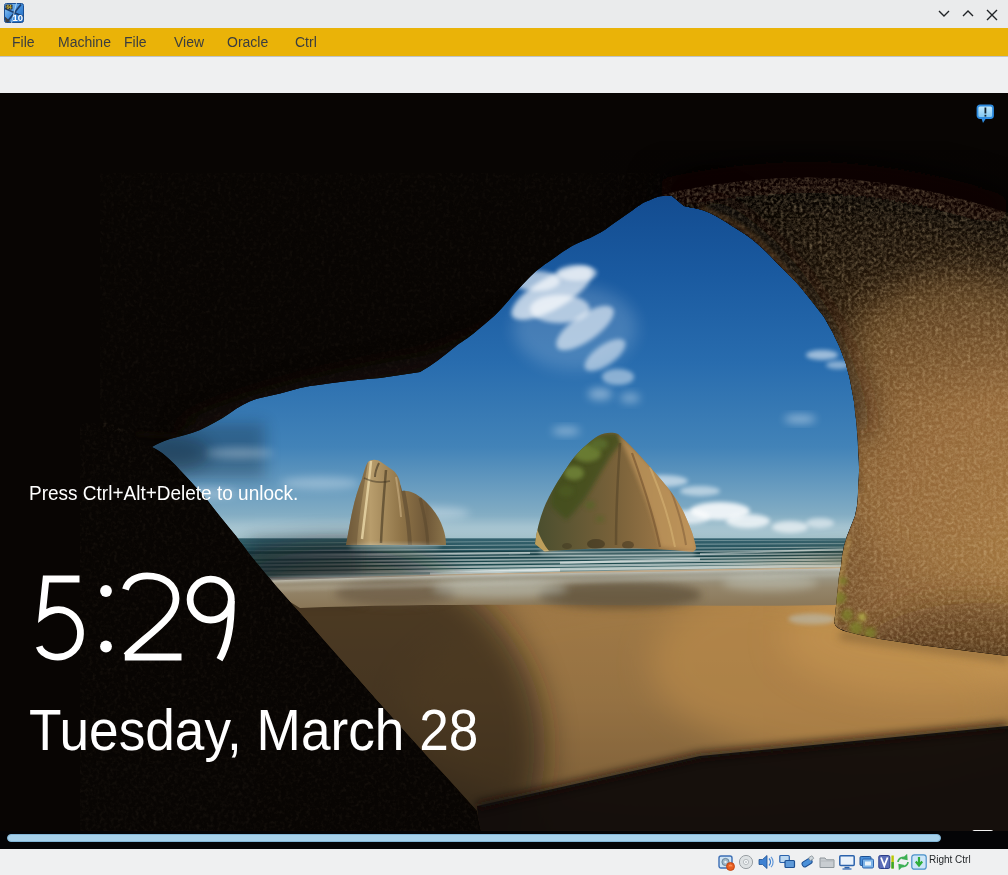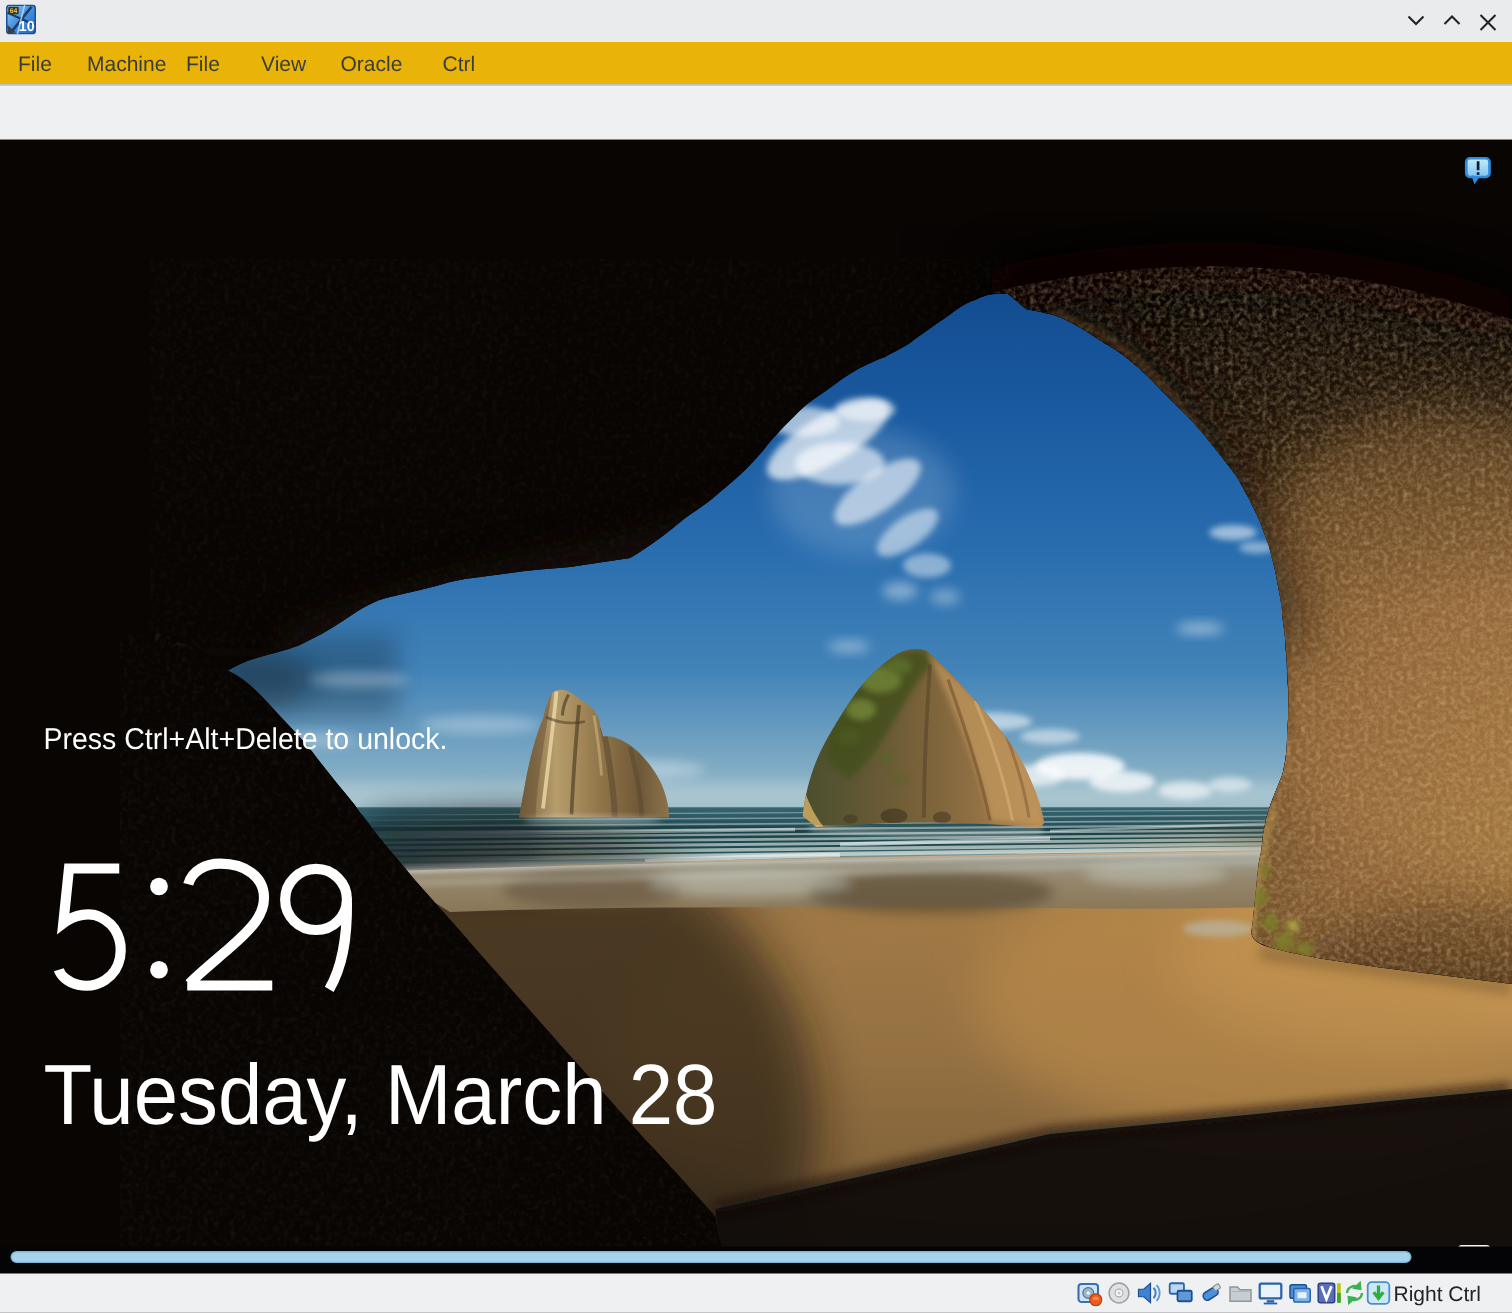--- a/index.html
+++ b/index.html
@@ -5,21 +5,21 @@
 #titlebar{position:absolute;left:0;top:0;width:1008px;height:28px;background:#eaebec;}
 #title{position:absolute;left:0;top:6px;width:1008px;text-align:center;font-size:14px;color:#232629;}
 #vmicon{position:absolute;left:4px;top:3px;}
 #winbtns{position:absolute;right:6px;top:6px;}
 #menubar{position:absolute;left:0;top:28px;width:1008px;height:29px;background:#eab308;border-bottom:1px solid #c0c3c5;box-sizing:border-box;font-size:14px;color:#3a3d40;}
 .mi{position:absolute;top:6px;}
 #screen{position:absolute;left:0;top:57px;width:1008px;height:774px;background:#a16207;overflow:hidden;margin-top:36px;}
 #scrollstrip{position:absolute;left:0;top:831px;width:1008px;height:18px;background:#040406;}
 #thumb{position:absolute;left:7px;top:3px;width:934px;height:8px;background:#a7d2ec;border:1px solid #82b6d8;border-radius:5px;box-sizing:border-box;}
 #statusbar{position:absolute;left:0;top:849px;width:1008px;height:26px;background:#eff0f1;}
-#rctrl{position:absolute;left:929px;top:5px;font-size:14px;color:#232629;}
+#rctrl{position:absolute;left:929px;top:5px;font-size:10px;color:#232629;}
 .sicon{position:absolute;top:5px;}
 #presstext{position:absolute;left:29px;top:389px;font-size:20px;color:#fff;transform:scaleX(0.95);transform-origin:0 0;white-space:nowrap;}
 #datetext{position:absolute;left:29px;top:604px;font-size:57px;color:#fff;transform:scaleX(0.933);transform-origin:0 0;white-space:nowrap;}
 </style></head>
 <body>
 <div id="win">
   <div id="titlebar">
     <svg id="vmicon" width="20" height="20">
         <defs>
       <linearGradient id="vg1" x1="0" y1="0" x2="1" y2="1">

